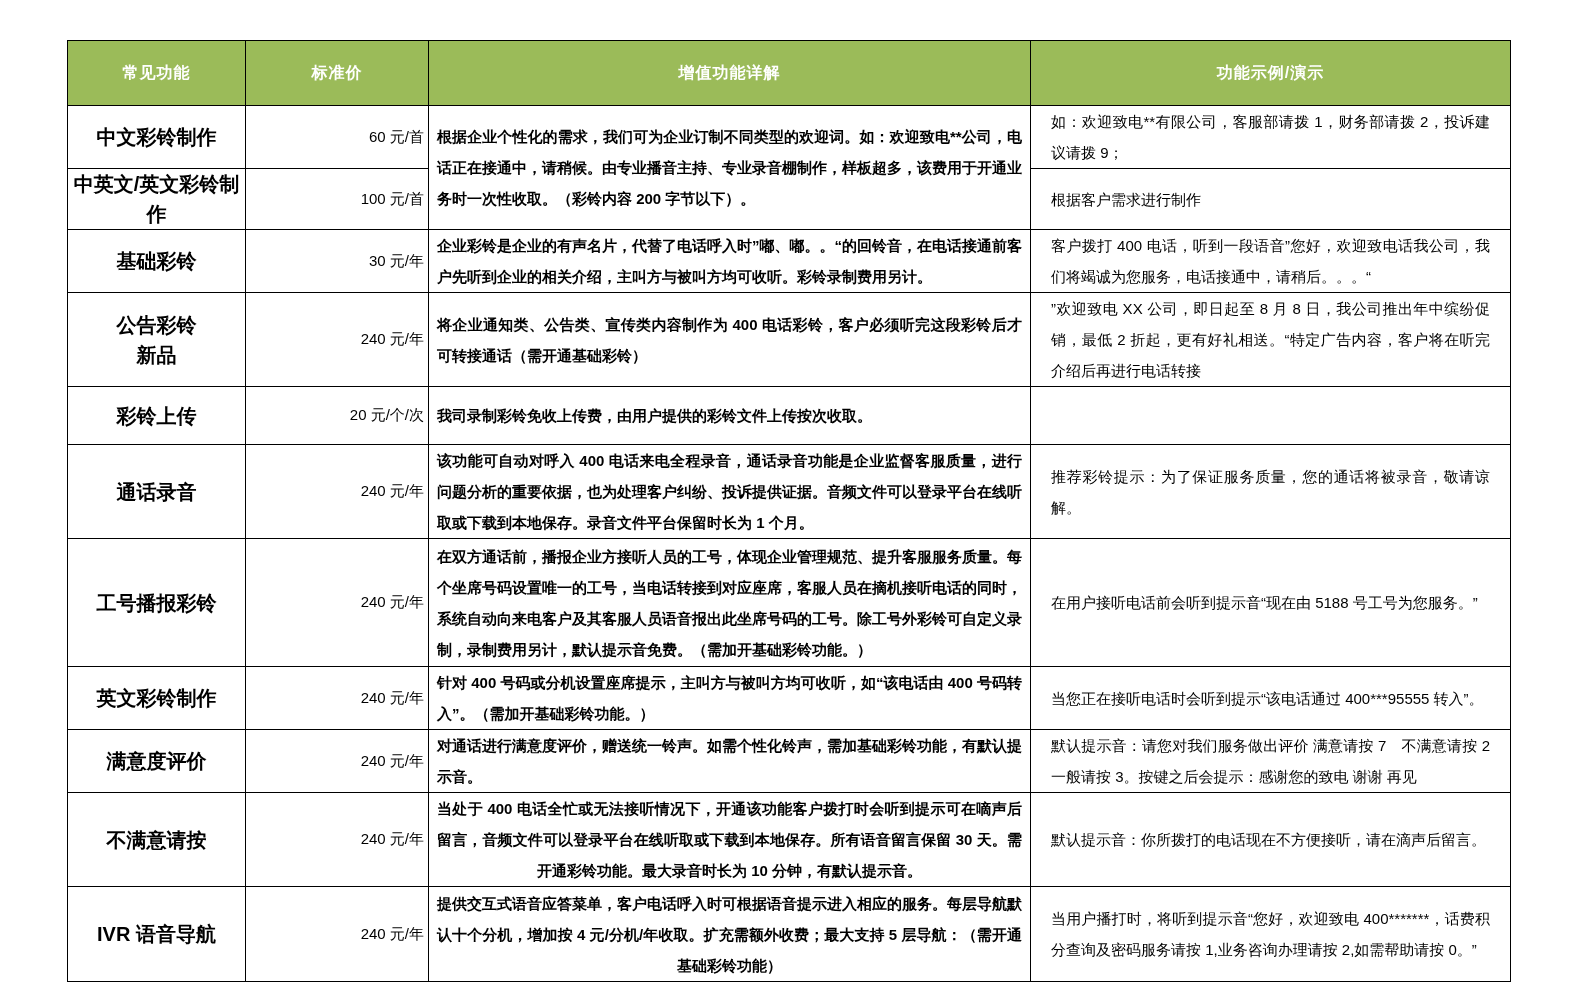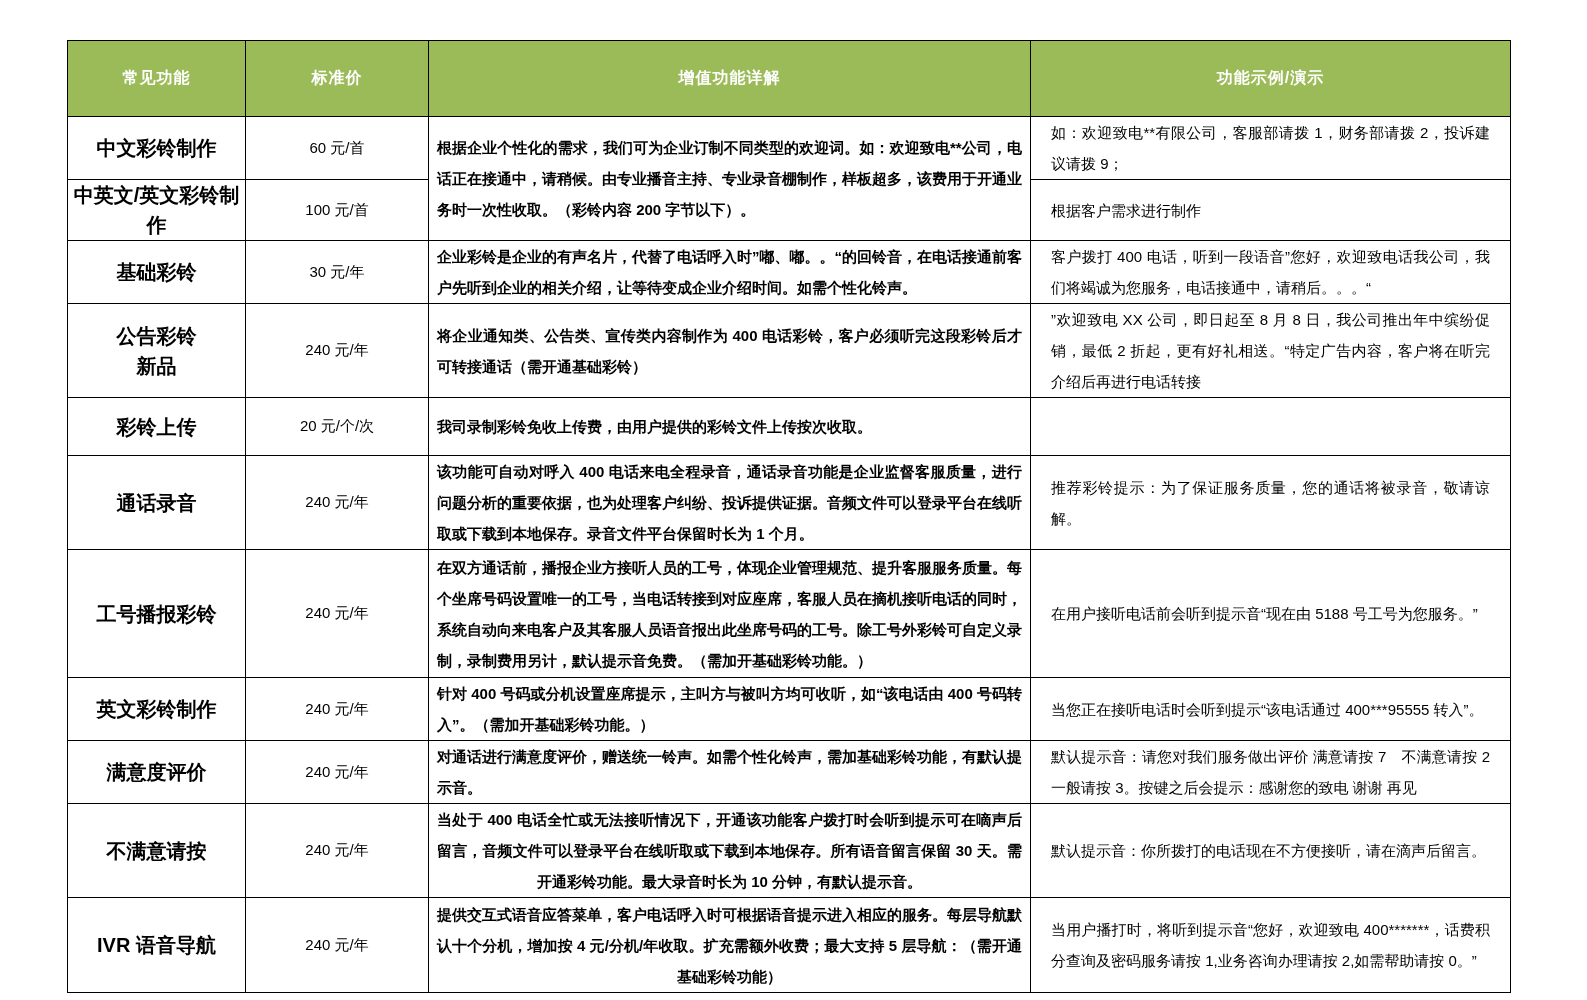--- a/index.html
+++ b/index.html
@@ -46,40 +46,40 @@
   }
   td.feature {
     text-align: center;
     font-weight: bold;
     font-size: 20px;
     white-space: pre-line;
     line-height: 30px;
     padding: 0 4px;
   }
   td.price {
-    text-align: center;
+    text-align: right;
     font-size: 15px;
     padding: 0 4px;
   }
   td.detail {
     font-size: 15px;
     line-height: 31px;
     text-align: justify;
     padding: 0 8px;
     font-weight: bold;
   }
   td.example {
     font-size: 15px;
     line-height: 31px;
     text-align: justify;
     padding: 0 20px;
   }
   td.last-center { text-align-last: center; margin-top: 14px; }
 
-  tr.h-header { height: 76px; }
+  tr.h-header { height: 65px; }
   tr.h-r1  { height: 58px; }
   tr.h-r2  { height: 60px; }
   tr.h-r3  { height: 62px; }
   tr.h-r4  { height: 92px; }
   tr.h-r5  { height: 58px; }
   tr.h-r6  { height: 92px; }
   tr.h-r7  { height: 128px; }
   tr.h-r8  { height: 60px; }
   tr.h-r9  { height: 62px; }
   tr.h-r10 { height: 93px; }
@@ -112,21 +112,21 @@
         <td class="example">如：欢迎致电**有限公司，客服部请拨 1，财务部请拨 2，投诉建议请拨 9；</td>
       </tr>
       <tr class="h-r2">
         <td class="feature">中英文/英文彩铃制作</td>
         <td class="price">100 元/首</td>
         <td class="example">根据客户需求进行制作</td>
       </tr>
       <tr class="h-r3">
         <td class="feature">基础彩铃</td>
         <td class="price">30 元/年</td>
-        <td class="detail">企业彩铃是企业的有声名片，代替了电话呼入时”嘟、嘟。。“的回铃音，在电话接通前客户先听到企业的相关介绍，让等待变成企业介绍时间。如需个性化铃声。</td>
+        <td class="detail">企业彩铃是企业的有声名片，代替了电话呼入时”嘟、嘟。。“的回铃音，在电话接通前客户先听到企业的相关介绍，主叫方与被叫方均可收听。彩铃录制费用另计。</td>
         <td class="example">客户拨打 400 电话，听到一段语音”您好，欢迎致电话我公司，我们将竭诚为您服务，电话接通中，请稍后。。。“</td>
       </tr>
       <tr class="h-r4">
         <td class="feature">公告彩铃
 新品</td>
         <td class="price">240 元/年</td>
         <td class="detail">将企业通知类、公告类、宣传类内容制作为 400 电话彩铃，客户必须听完这段彩铃后才可转接通话（需开通基础彩铃）</td>
         <td class="example">”欢迎致电 XX 公司，即日起至 8 月 8 日，我公司推出年中缤纷促销，最低 2 折起，更有好礼相送。“特定广告内容，客户将在听完介绍后再进行电话转接</td>
       </tr>
       <tr class="h-r5">

